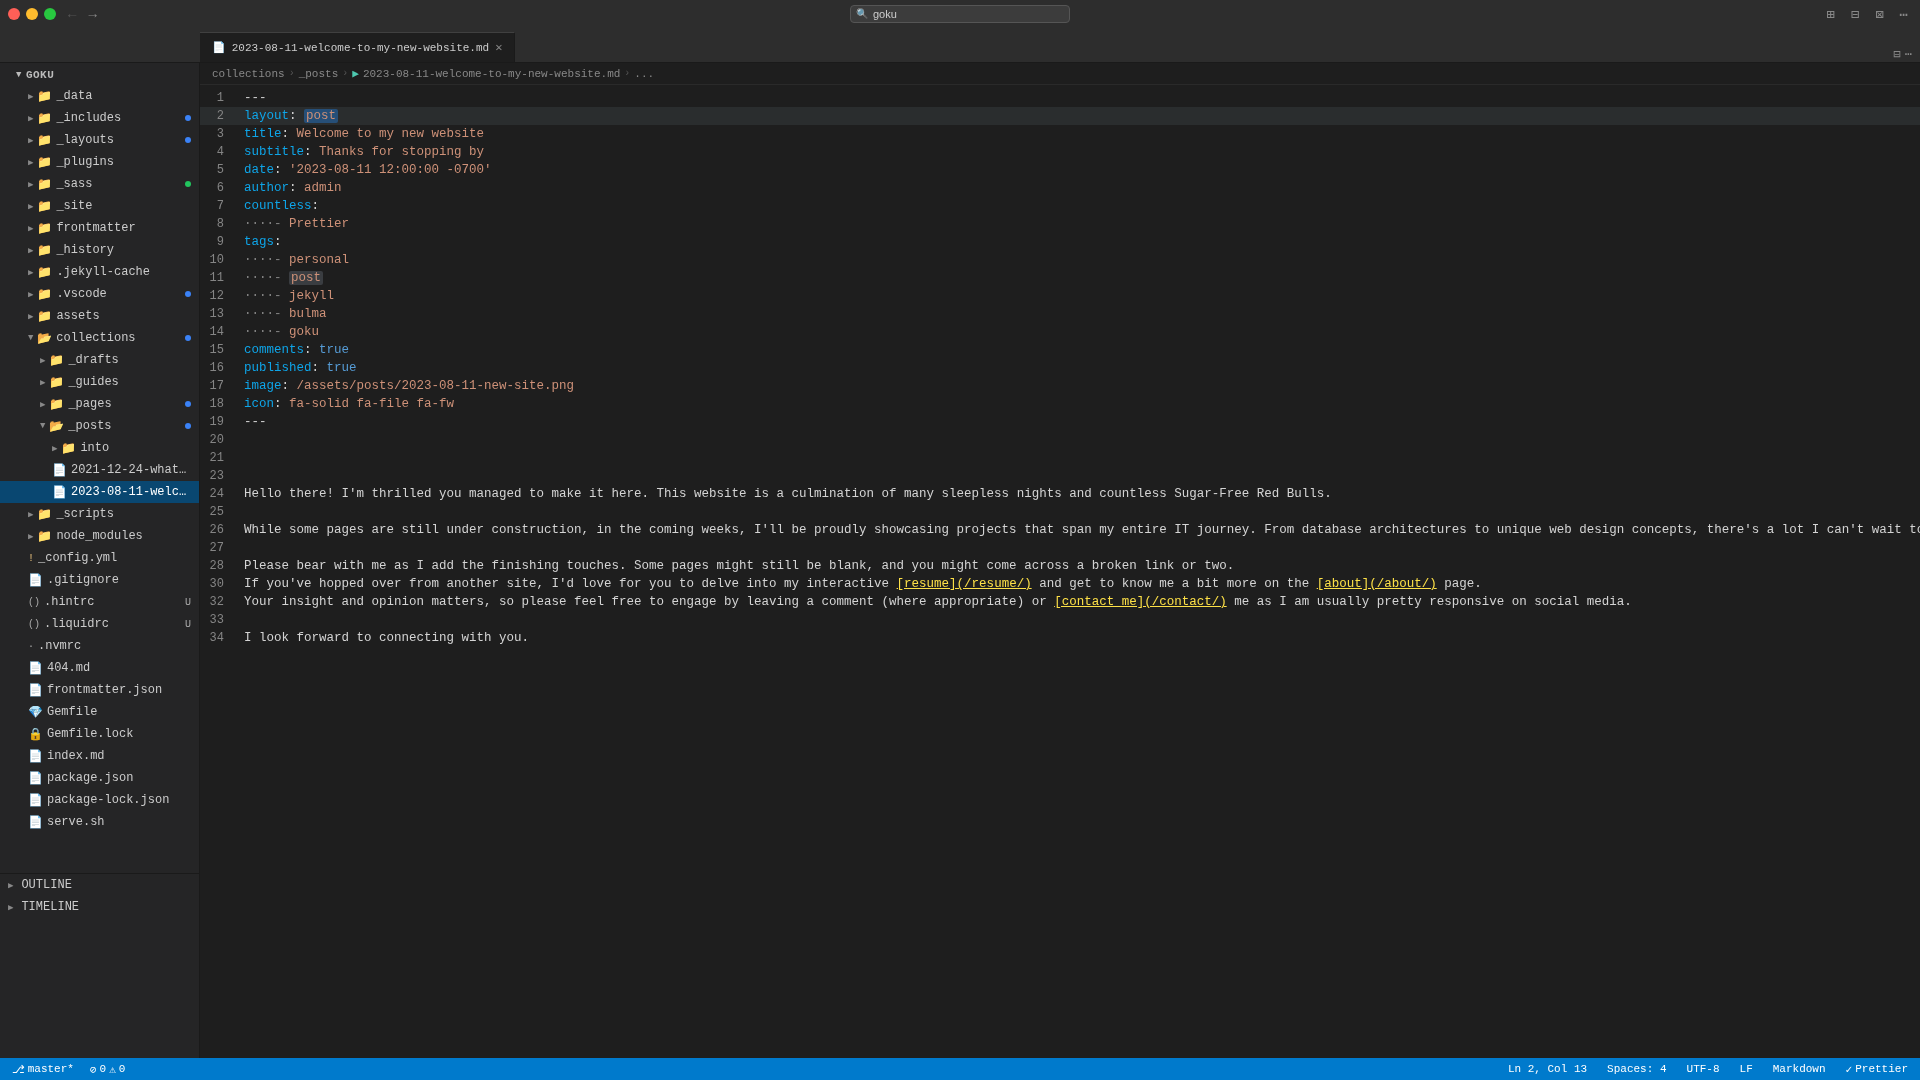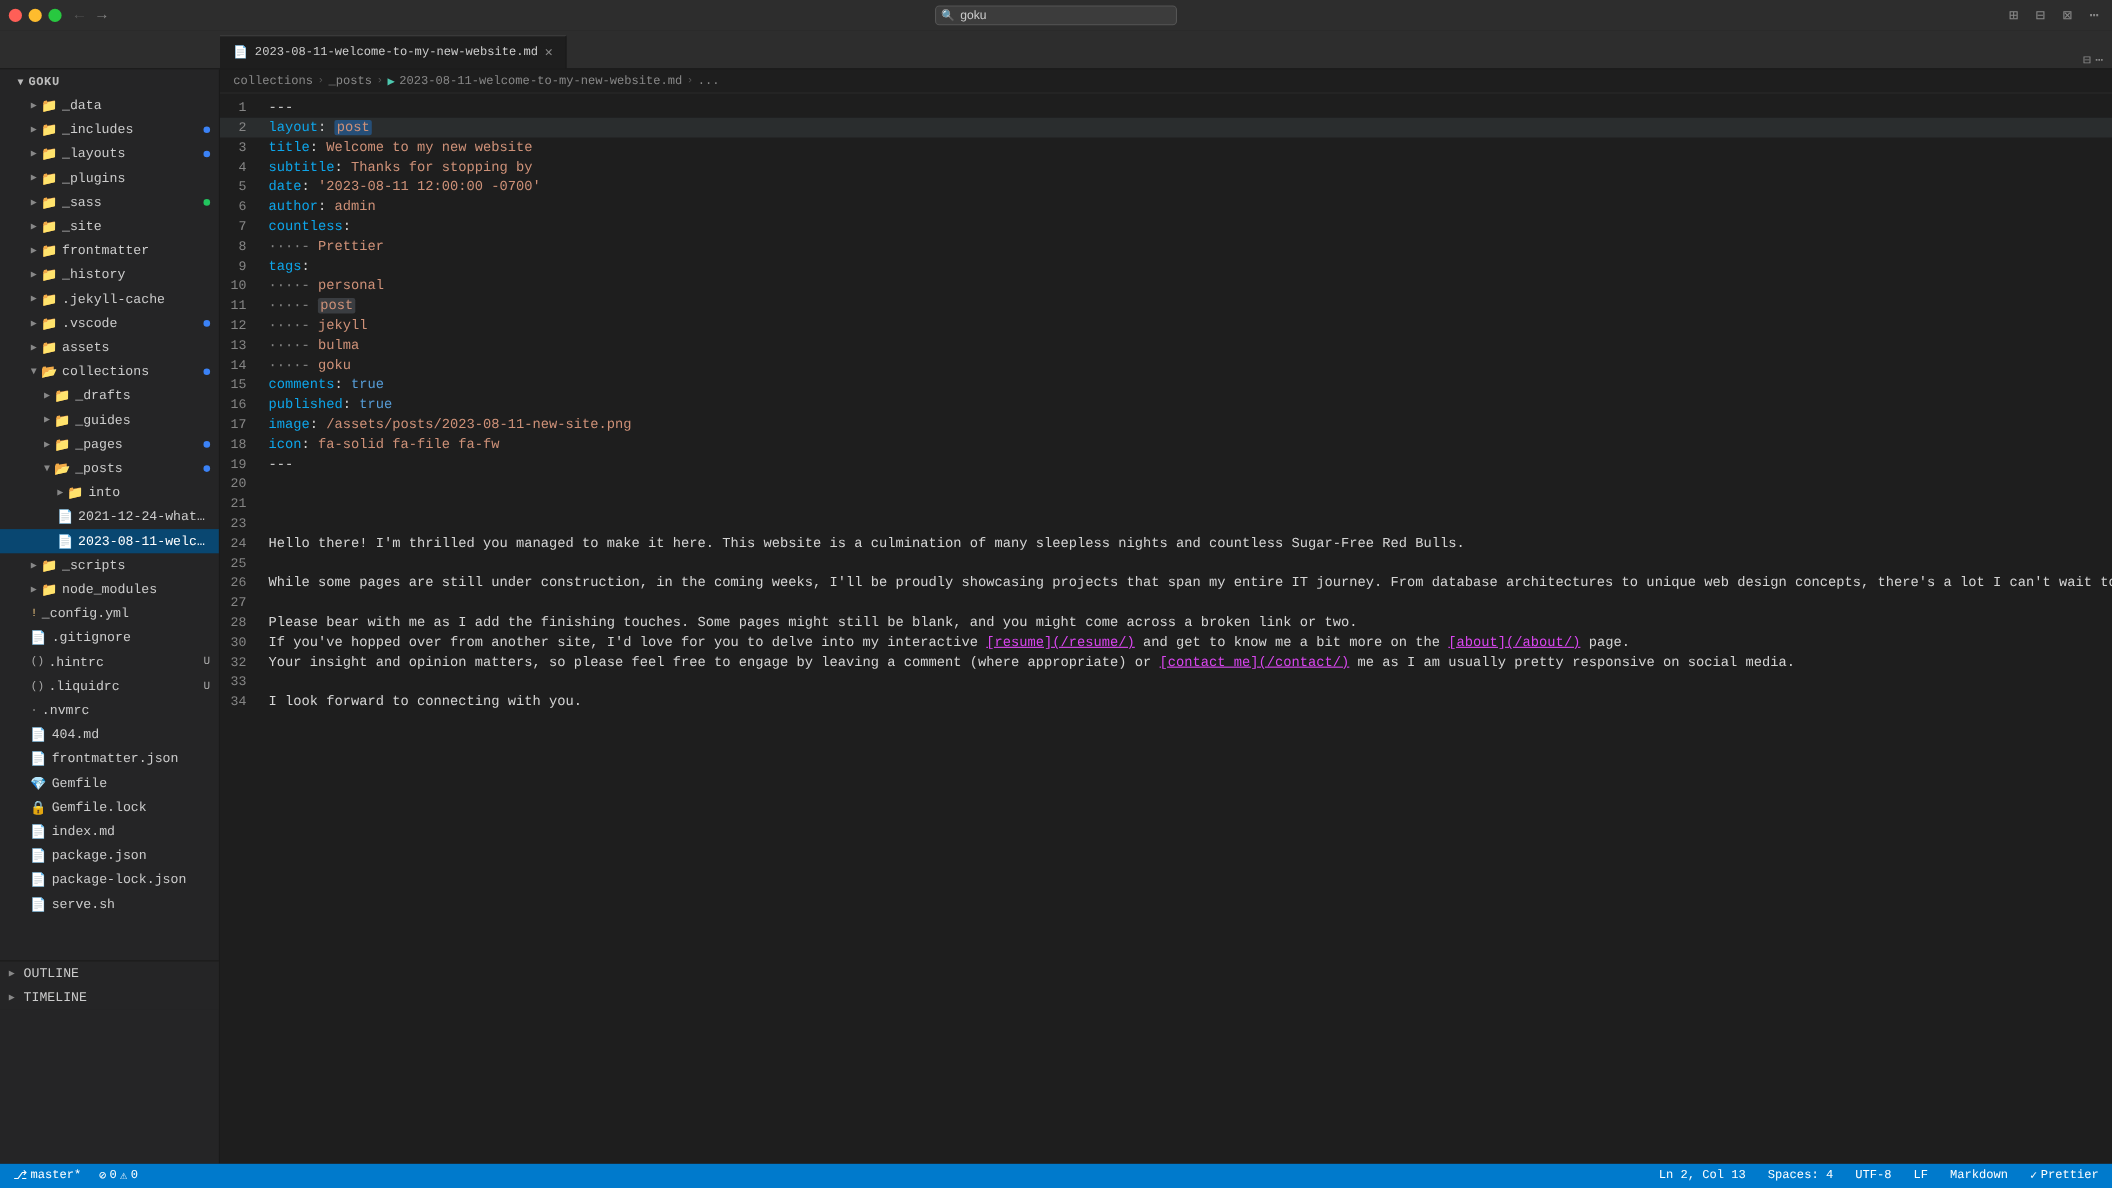--- a/index.html
+++ b/index.html
@@ -249,21 +249,21 @@
     }
 
     
     .c-white { color: #d4d4d4; }
     .c-string { color: #ce9178; }
     .c-key { color: #0ea5e9; }
     .c-bool { color: #569cd6; }
     .c-heading { color: #d7ba7d; }
     .c-dots { color: #858585; }
     .c-dash { color: #858585; }
-    .c-link { color: #d946ef; text-decoration: underline; }
+    .c-link { color: #fde047; text-decoration: underline; }
     .c-normal { color: #d4d4d4; }
 
     
     .status-bar {
       background: #007acc;
       height: 22px;
       display: flex;
       align-items: center;
       padding: 0 8px;
       font-size: 11px;

